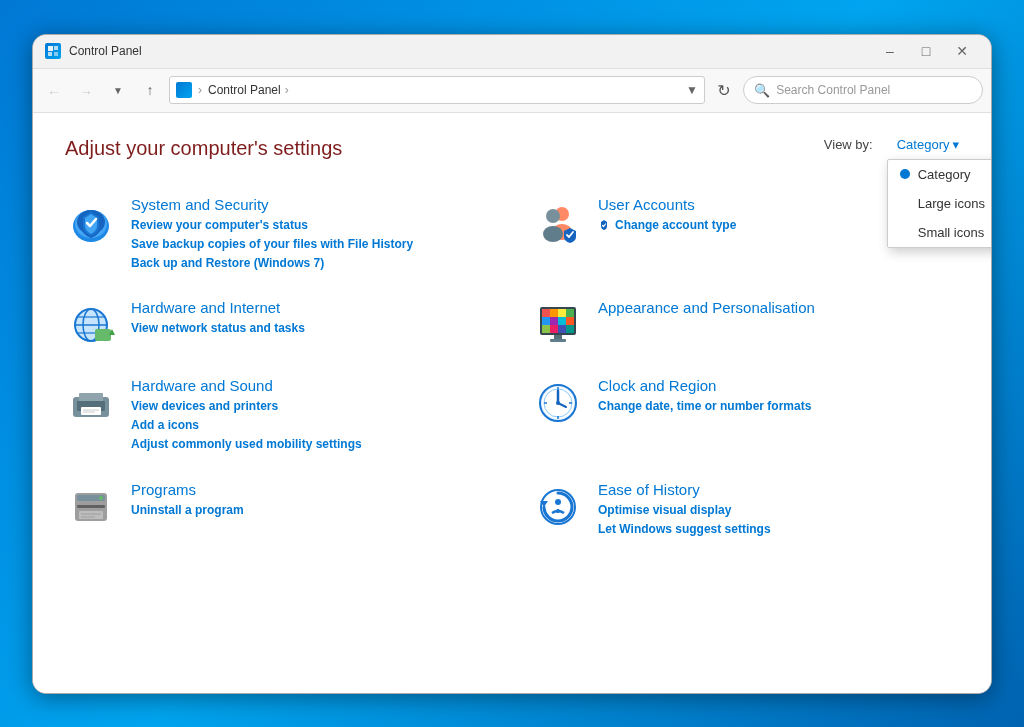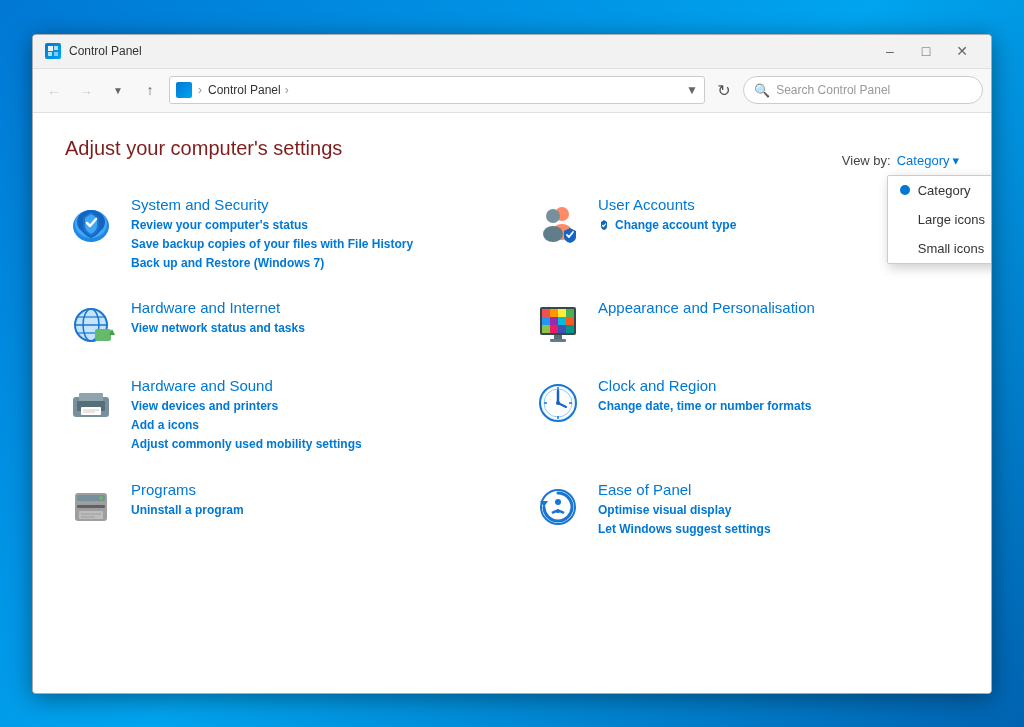--- a/index.html
+++ b/index.html
@@ -10,21 +10,21 @@
       justify-content: center;
       width: 1024px;
       height: 727px;
       font-family: 'Segoe UI', sans-serif;
     }
     .window {
       width: 960px;
       height: 660px;
       background: #f2f2f2;
       border: 1px solid #aaa;
-      border-radius: 4px;
+      border-radius: 14px;
       box-shadow: 0 4px 24px rgba(0,0,0,0.4);
       display: flex;
       flex-direction: column;
       overflow: hidden;
     }
     
     .title-bar {
       background: #f2f2f2;
       height: 34px;
       display: flex;
@@ -158,30 +158,31 @@
     }
     .page-title {
       font-size: 20px;
       color: #7f1d1d;
       font-weight: 300;
       margin-bottom: 28px;
     }
     
     .view-by-bar {
       position: absolute;
-      top: 40px;
+      top: 24px;
       right: 32px;
       display: flex;
       align-items: center;
       gap: 6px;
       font-size: 13px;
       color: #444;
     }
     .view-dropdown {
       position: relative;
+      margin-left: 18px;
     }
     .view-dropdown-btn {
       background: transparent;
       border: none;
       color: #0078d4;
       font-size: 13px;
       cursor: pointer;
       display: flex;
       align-items: center;
       gap: 3px;
@@ -500,21 +501,21 @@
 
             <path d="M 24 10 A 14 14 0 1 1 10 24" stroke="#1976d2" stroke-width="3" fill="none" stroke-linecap="round"></path>
             <polygon points="10,24 6,18 14,18" fill="#1976d2"></polygon>
 
             <circle cx="24" cy="19" r="3" fill="#1976d2"></circle>
             <path d="M18 30 Q24 26 30 30" stroke="#1976d2" stroke-width="2.5" fill="none"></path>
             <line x1="24" y1="26" x2="24" y2="30" stroke="#1976d2" stroke-width="2.5"></line>
           </svg>
         </div>
         <div class="cat-content">
-          <div class="cat-title">Ease of Panel</div>
+          <div class="cat-title">Ease of History</div>
           <a class="cat-link">Optimise visual display</a>
           <a class="cat-link">Let Windows suggest settings</a>
         </div>
       </div>
 
     </div>
   </div>
 </div>
 
 </body></html>

